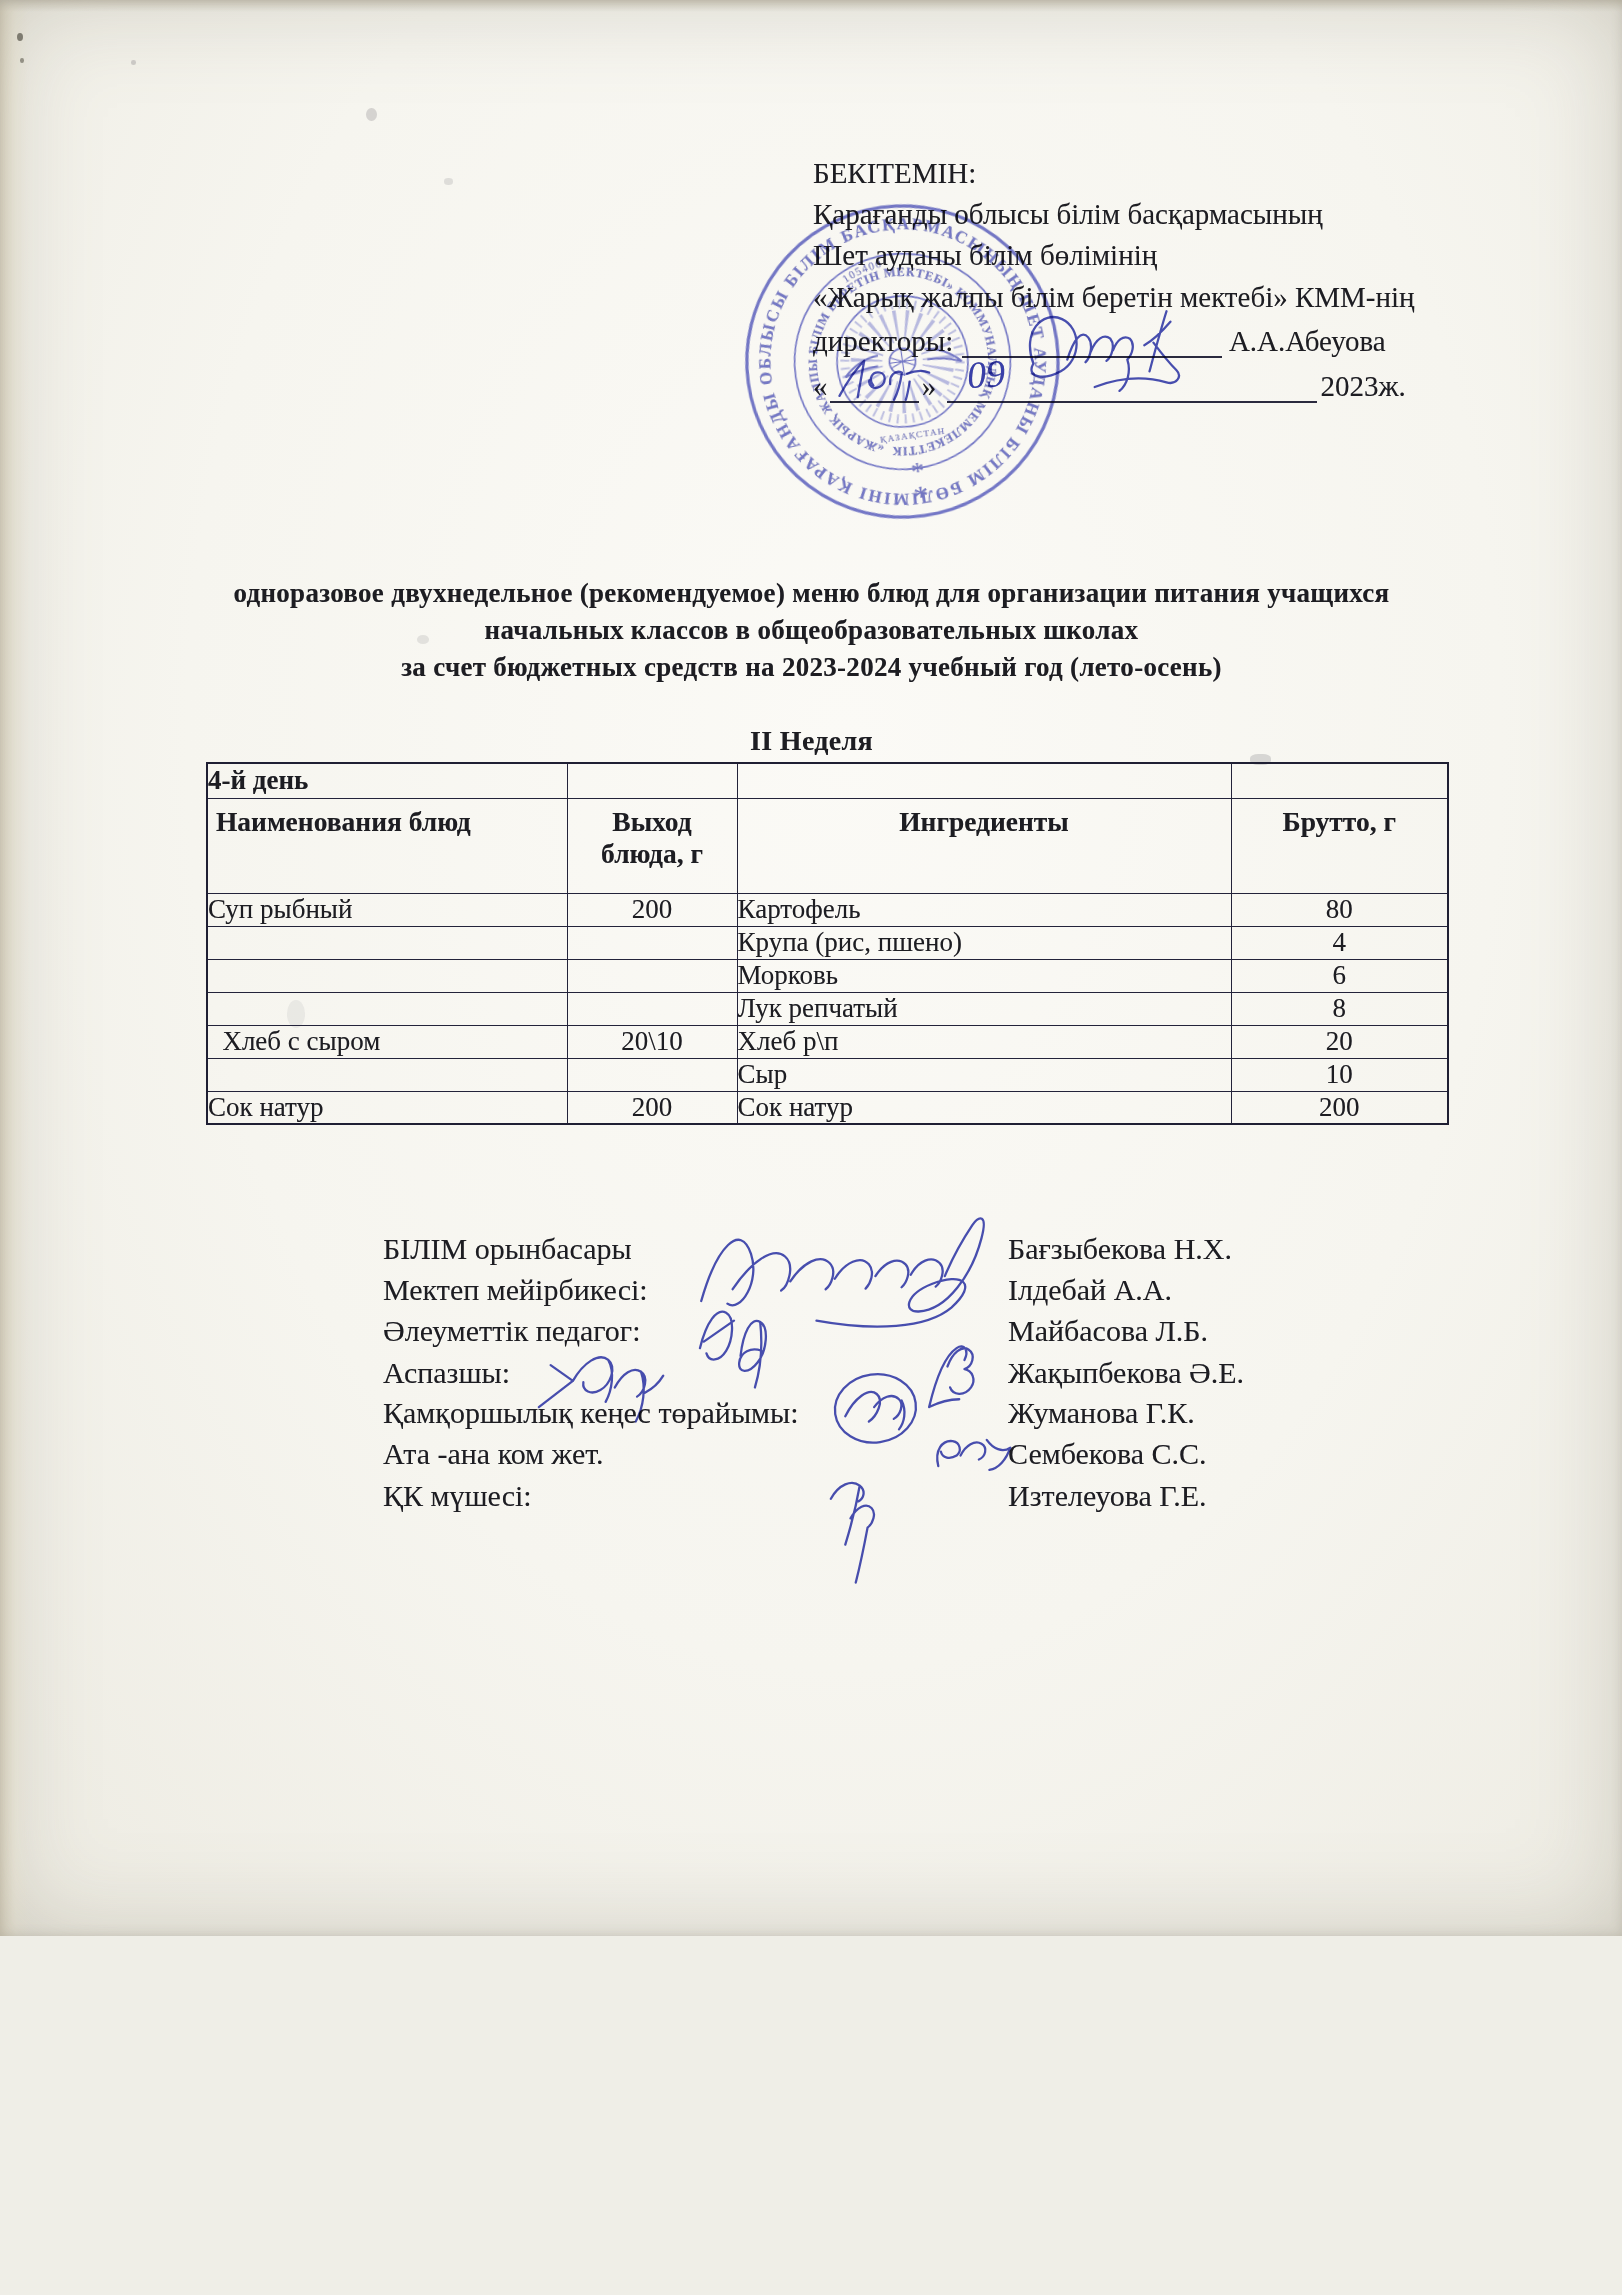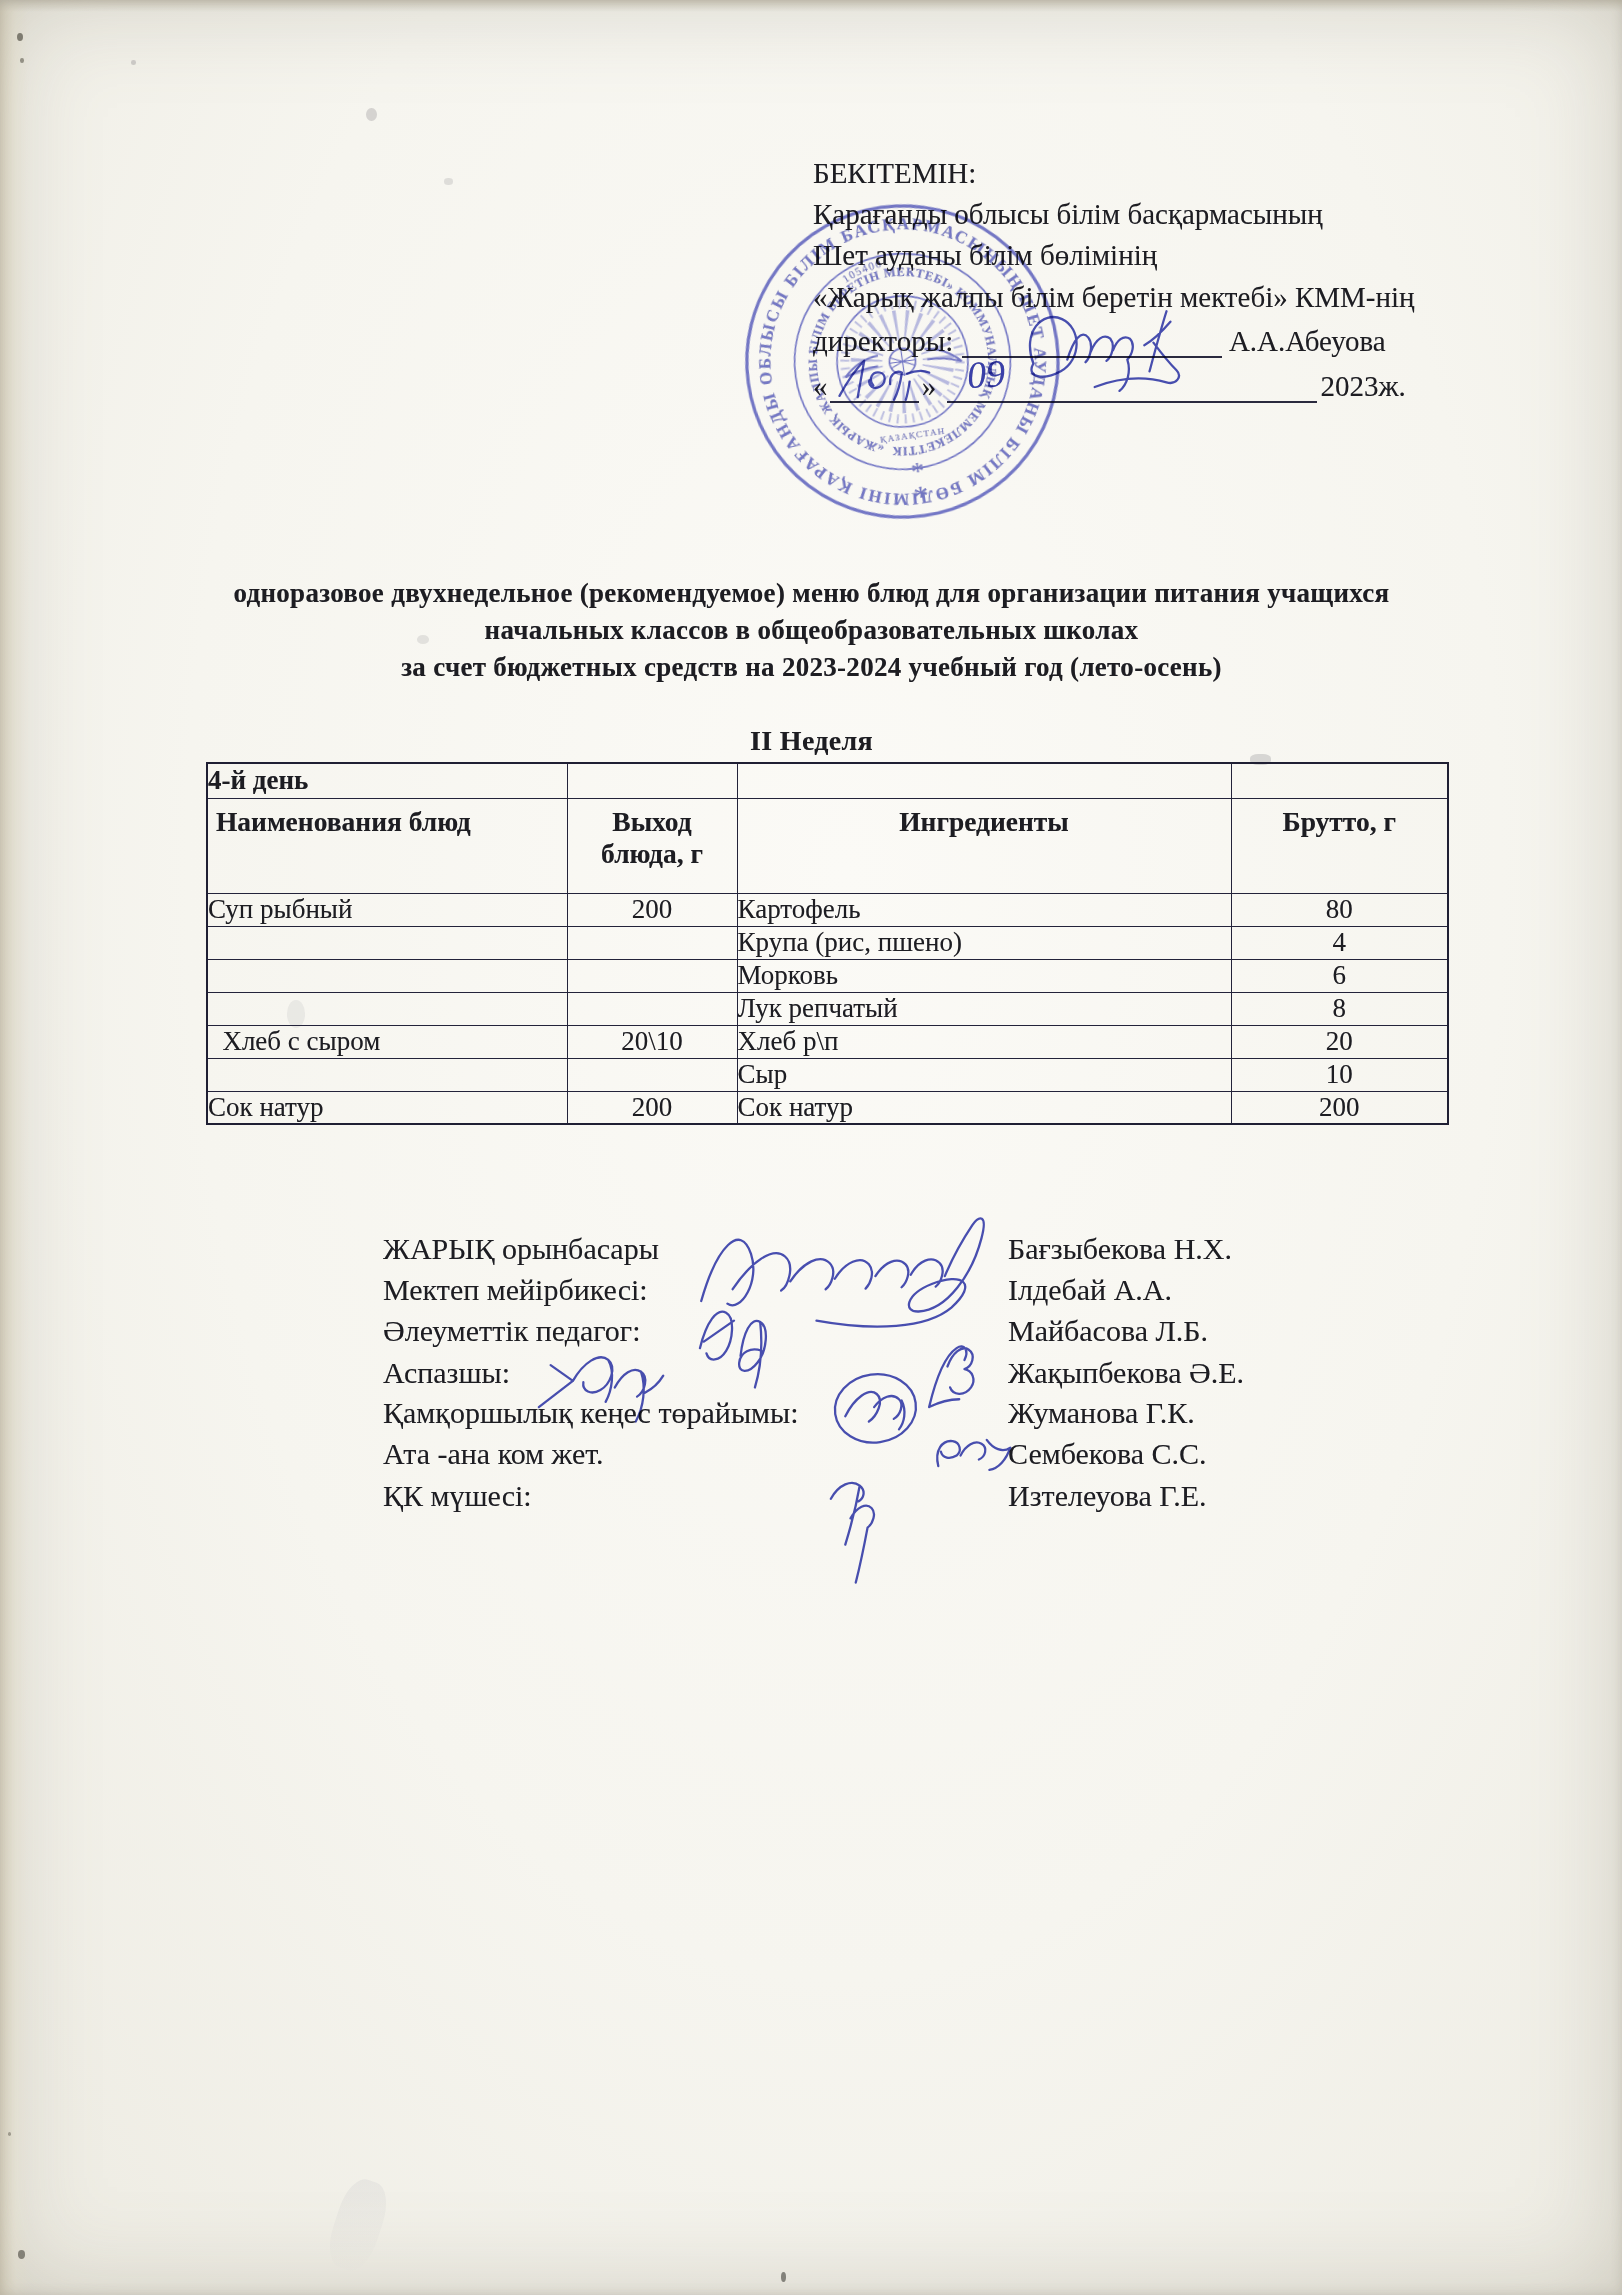--- a/index.html
+++ b/index.html
@@ -1,18 +1,18 @@
 <!DOCTYPE html>
 <html lang="ru" style="font-size:10.5px"><head>
 <meta charset="utf-8">
 <style>
   html,body{margin:0;padding:0;}
   body{width:1623px;height:2295px;background:#efeee7;}
   .page{
-    position:relative;width:1623px;height:2295px;overflow:hidden;
+    position:relative;width:1623px;height:1936px;overflow:hidden;
     background:radial-gradient(ellipse at 52% 38%, #fbfaf6 0%, #f6f5ef 55%, #edebe2 100%);
     font-family:"Liberation Serif","DejaVu Serif",serif;
     color:#1d1d22;
     text-shadow:0 0 0.5px rgba(25,25,40,.35);
   }
   .vignette{position:absolute;inset:0;pointer-events:none;
     box-shadow:inset 0 0 98px rgba(128,122,104,.30), inset 0 0 11.8px rgba(110,105,90,.25);}
   .edge-left{position:absolute;left:0;top:0;width:29px;height:2295px;
     background:linear-gradient(90deg,#e7e1cf 0%,#f0ede1 55%,rgba(240,237,225,0) 100%);}
   .edge-top{position:absolute;left:0;top:0;width:1623px;height:13px;
@@ -217,21 +217,21 @@
       <tr style="height:33px;">
         <td class="l1">Сок натур</td>
         <td class="c">200</td>
         <td class="l3">Сок натур</td>
         <td class="c">200</td>
       </tr>
     </tbody>
   </table>
 
   <div>
-    <div class="sig-label" style="top:1231px;">ЖАРЫҚ орынбасары</div>
+    <div class="sig-label" style="top:1231px;">БІЛІМ орынбасары</div>
     <div class="sig-label" style="top:1272px;">Мектеп мейірбикесі:</div>
     <div class="sig-label" style="top:1313px;">Әлеуметтік педагог:</div>
     <div class="sig-label" style="top:1355px;">Аспазшы:</div>
     <div class="sig-label" style="top:1395px;">Қамқоршылық кеңес төрайымы:</div>
     <div class="sig-label" style="top:1436px;">Ата -ана ком  жет.</div>
     <div class="sig-label" style="top:1478px;">ҚК мүшесі:</div>
 
     <div class="sig-name" style="top:1231px;">Бағзыбекова Н.Х.</div>
     <div class="sig-name" style="top:1272px;">Ілдебай А.А.</div>
     <div class="sig-name" style="top:1313px;">Майбасова Л.Б.</div>

